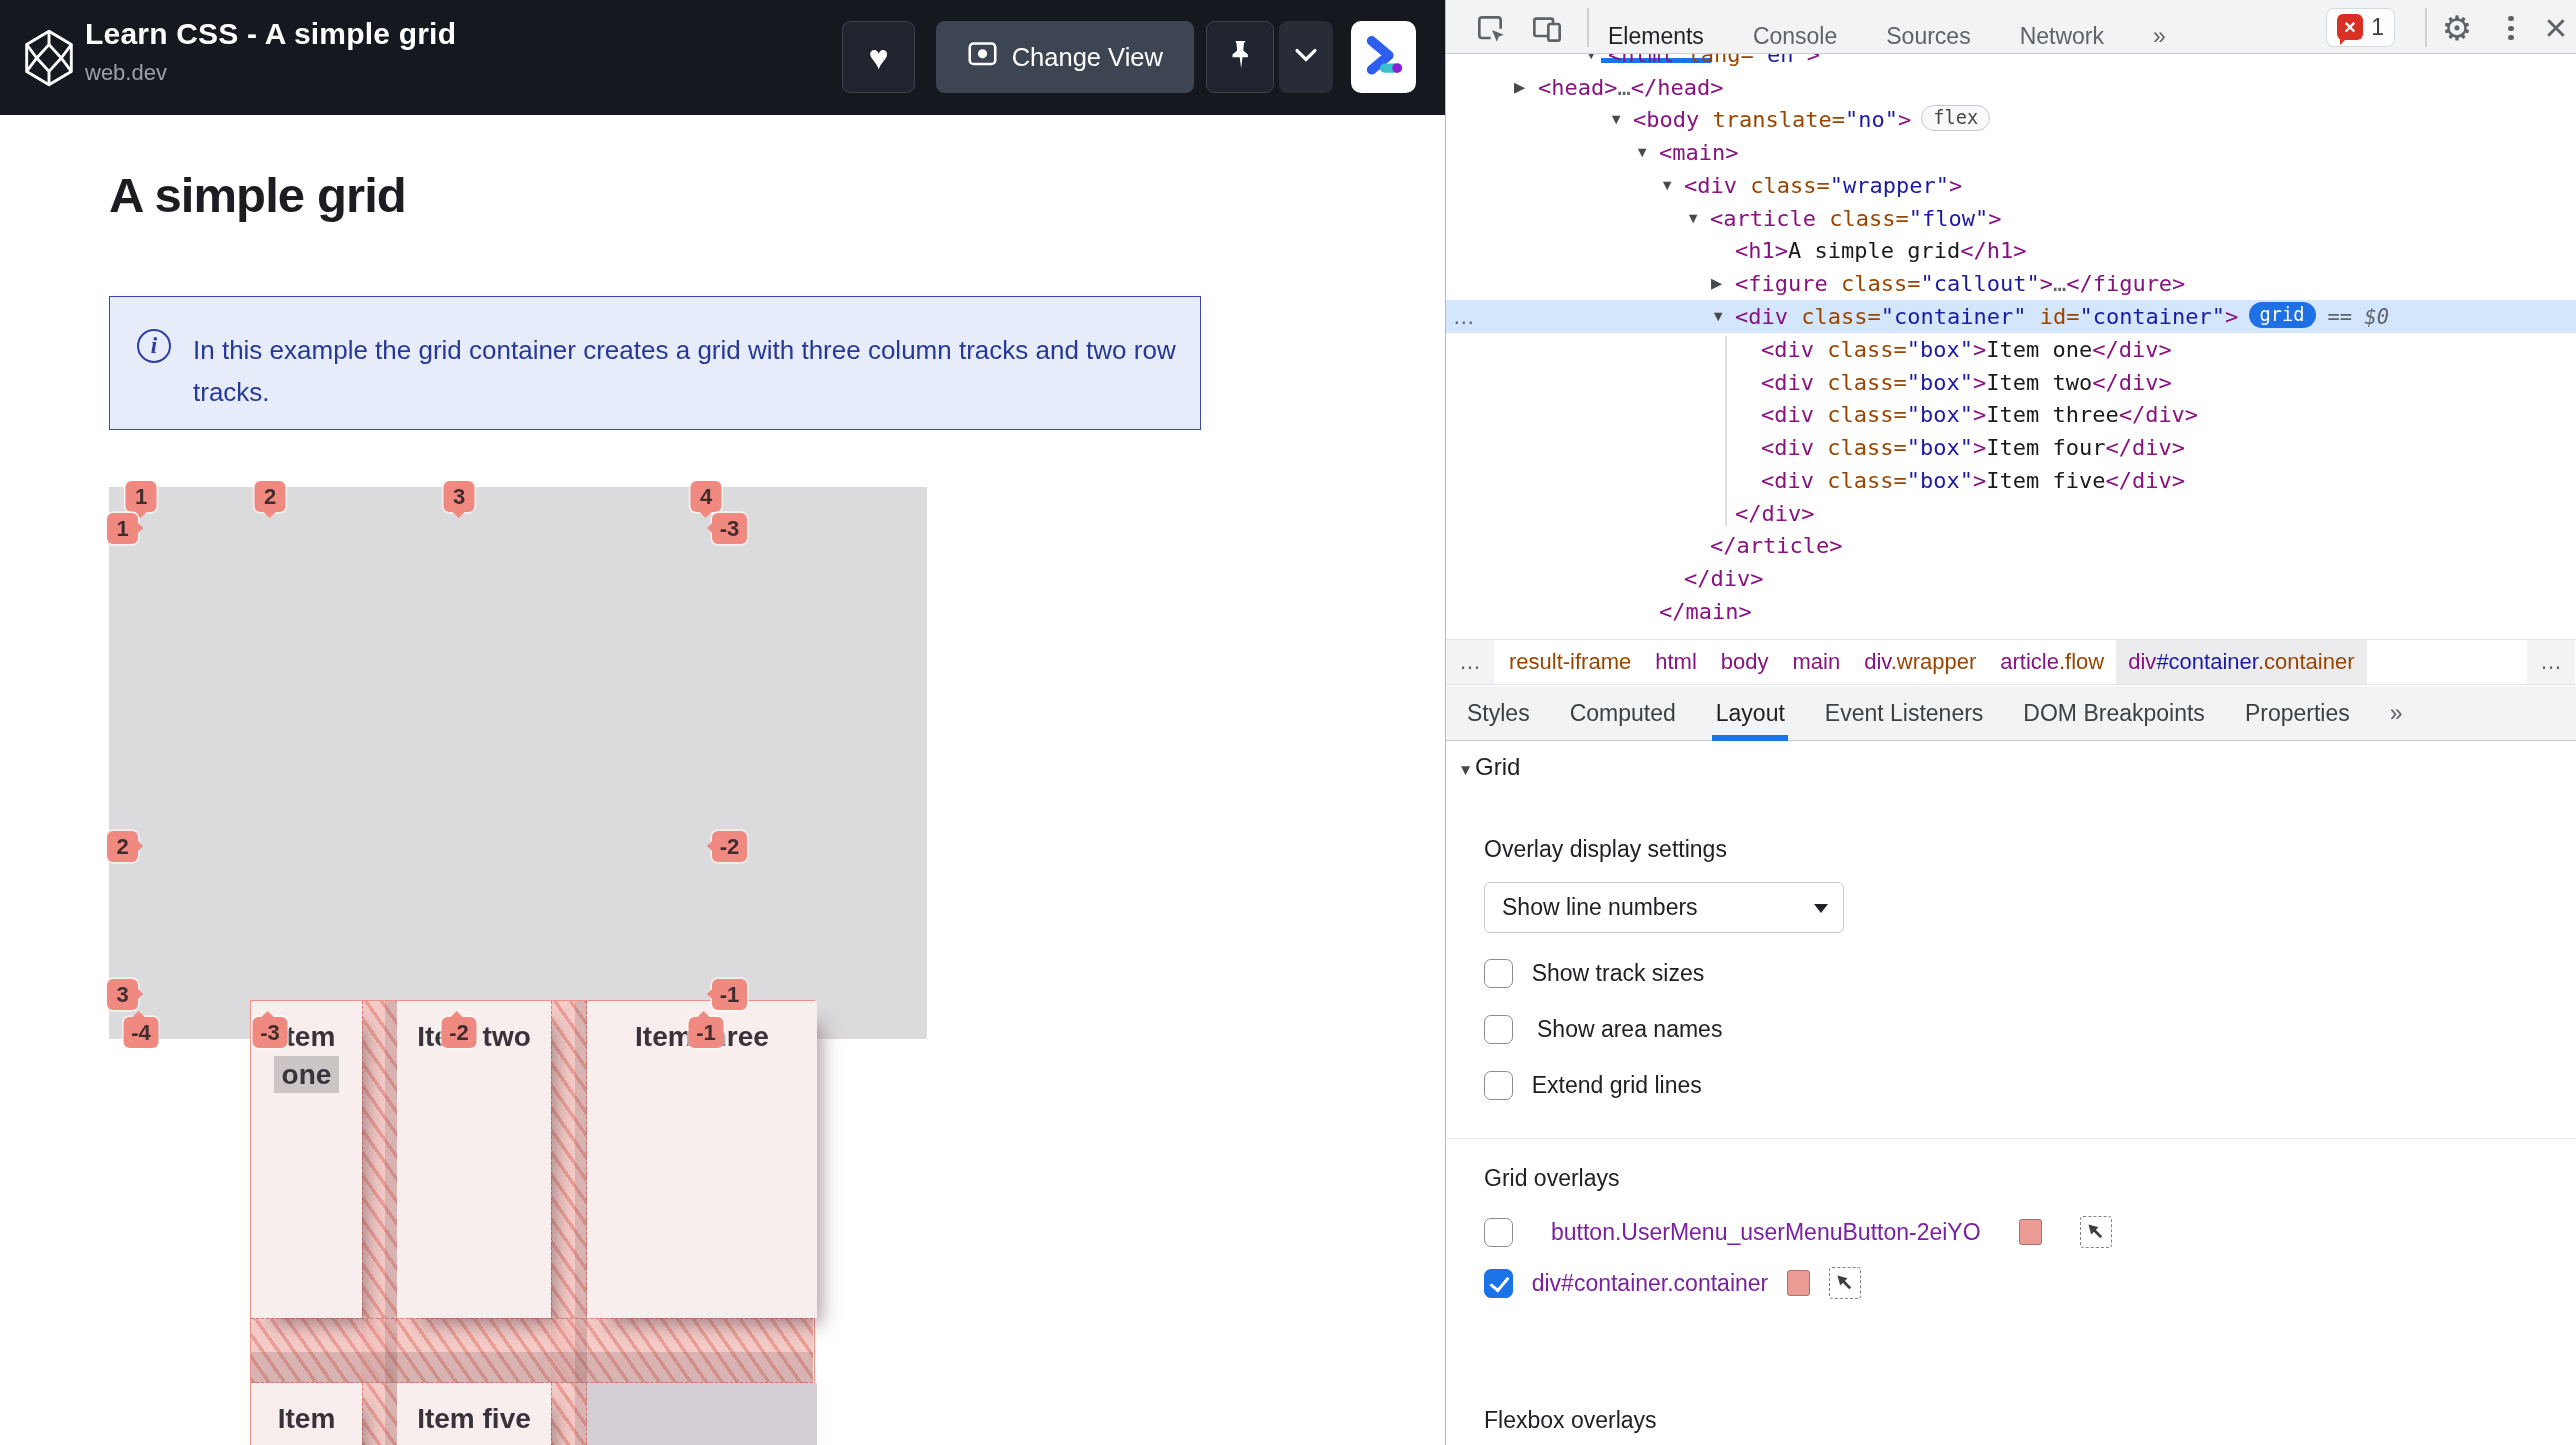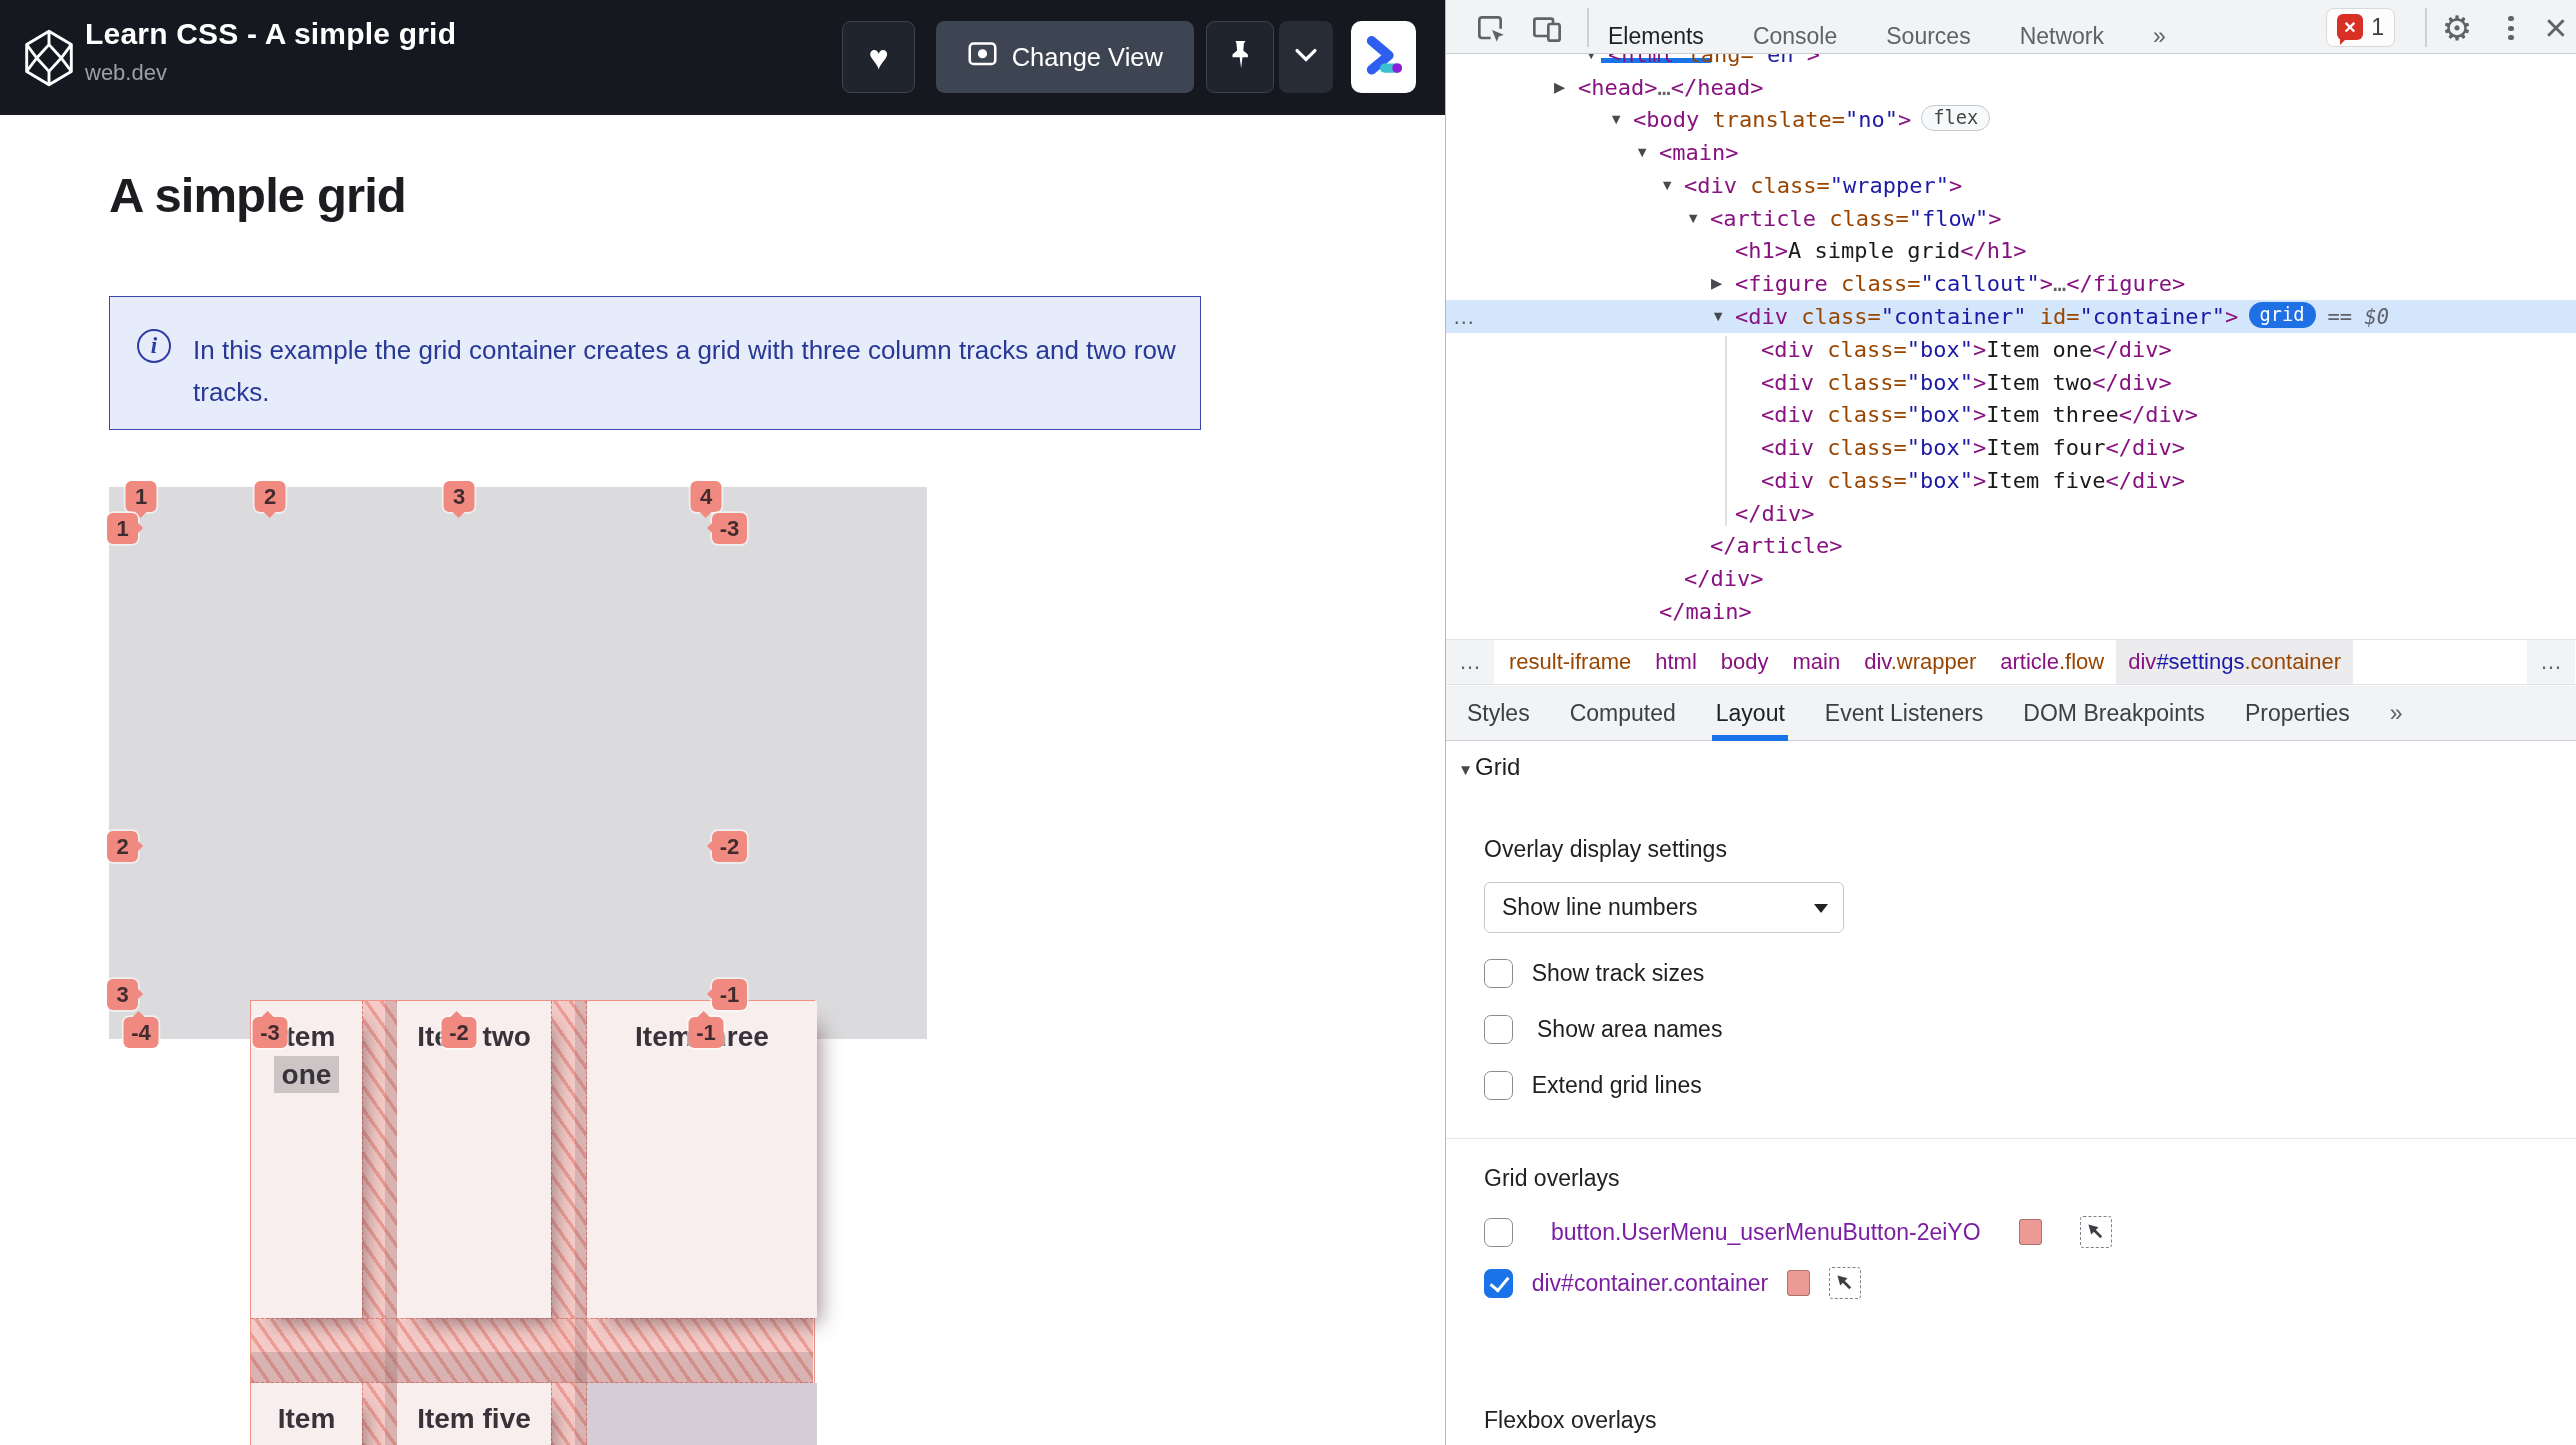--- a/index.html
+++ b/index.html
@@ -233,21 +233,21 @@
             <b></b>
             <b></b>
             <b></b>
           </span>
       </div>
       <div class="icon-btn" style="left:1092px; font-size:39px; font-weight:400">×</div>
     </div>
 
     <div class="tree" id="dom-tree">
         <div class="trow" style="top: -16px;"><span style="padding-left: 138px; display: inline-block;"><span class="arr">▼</span><span class="sg-t">&lt;html</span><span class="sg-a"> lang=</span><span class="sg-v">"en"</span><span class="sg-t">&gt;</span></span></div>
-        <div class="trow" style="top: 16.6px;"><span style="padding-left: 108px; display: inline-block;"><span class="arr">▶</span><span class="sg-t">&lt;head&gt;</span><span class="sg-e">…</span><span class="sg-t">&lt;/head&gt;</span></span></div>
+        <div class="trow" style="top: 16.6px;"><span style="padding-left: 68px; display: inline-block;"><span class="arr">▶</span><span class="sg-t">&lt;head&gt;</span><span class="sg-e">…</span><span class="sg-t">&lt;/head&gt;</span></span></div>
         <div class="trow" style="top: 49px;"><span style="padding-left: 163px; display: inline-block;"><span class="arr">▼</span><span class="sg-t">&lt;body</span><span class="sg-a"> translate=</span><span class="sg-v">"no"</span><span class="sg-t">&gt;</span><span class="pill gray">flex</span></span></div>
         <div class="trow" style="top: 82px;"><span style="padding-left: 189px; display: inline-block;"><span class="arr">▼</span><span class="sg-t">&lt;main&gt;</span></span></div>
         <div class="trow" style="top: 115px;"><span style="padding-left: 214px; display: inline-block;"><span class="arr">▼</span><span class="sg-t">&lt;div</span><span class="sg-a"> class=</span><span class="sg-v">"wrapper"</span><span class="sg-t">&gt;</span></span></div>
         <div class="trow" style="top: 148px;"><span style="padding-left: 240px; display: inline-block;"><span class="arr">▼</span><span class="sg-t">&lt;article</span><span class="sg-a"> class=</span><span class="sg-v">"flow"</span><span class="sg-t">&gt;</span></span></div>
         <div class="trow" style="top: 180px;"><span style="padding-left: 265px; display: inline-block;"><span class="arr"></span><span class="sg-t">&lt;h1&gt;</span><span class="sg-x">A simple grid</span><span class="sg-t">&lt;/h1&gt;</span></span></div>
         <div class="trow" style="top: 213px;"><span style="padding-left: 265px; display: inline-block;"><span class="arr">▶</span><span class="sg-t">&lt;figure</span><span class="sg-a"> class=</span><span class="sg-v">"callout"</span><span class="sg-t">&gt;</span><span class="sg-e">…</span><span class="sg-t">&lt;/figure&gt;</span></span></div>
         <div class="trow sel" style="top: 246px;"><span class="dots">…</span><span style="padding-left: 265px; display: inline-block;"><span class="arr">▼</span><span class="sg-t">&lt;div</span><span class="sg-a"> class=</span><span class="sg-v">"container"</span><span class="sg-a"> id=</span><span class="sg-v">"container"</span><span class="sg-t">&gt;</span><span class="pill blue">grid</span><span class="tail">== $0</span></span></div>
         <div class="trow" style="top: 279px;"><span style="padding-left: 291px; display: inline-block;"><span class="arr"></span><span class="sg-t">&lt;div</span><span class="sg-a"> class=</span><span class="sg-v">"box"</span><span class="sg-t">&gt;</span><span class="sg-x">Item one</span><span class="sg-t">&lt;/div&gt;</span></span></div>
         <div class="trow" style="top: 312px;"><span style="padding-left: 291px; display: inline-block;"><span class="arr"></span><span class="sg-t">&lt;div</span><span class="sg-a"> class=</span><span class="sg-v">"box"</span><span class="sg-t">&gt;</span><span class="sg-x">Item two</span><span class="sg-t">&lt;/div&gt;</span></span></div>
         <div class="trow" style="top: 344px;"><span style="padding-left: 291px; display: inline-block;"><span class="arr"></span><span class="sg-t">&lt;div</span><span class="sg-a"> class=</span><span class="sg-v">"box"</span><span class="sg-t">&gt;</span><span class="sg-x">Item three</span><span class="sg-t">&lt;/div&gt;</span></span></div>
@@ -262,21 +262,21 @@
 
     <div class="crumbs">
       <div class="crumb-ovf" style="left:0">…</div>
       <div class="crumb-strip" id="crumb-strip">
           <div class="crumb"><span class="sg-a">result-iframe</span></div>
           <div class="crumb"><span class="sg-t">html</span></div>
           <div class="crumb"><span class="sg-t">body</span></div>
           <div class="crumb"><span class="sg-t">main</span></div>
           <div class="crumb"><span class="sg-t">div</span><span class="sg-a">.wrapper</span></div>
           <div class="crumb"><span class="sg-t">article</span><span class="sg-a">.flow</span></div>
-          <div class="crumb selected"><span class="sg-t">div</span><span class="sg-v">#settings</span><span class="sg-a">.container</span></div>
+          <div class="crumb selected"><span class="sg-t">div</span><span class="sg-v">#container</span><span class="sg-a">.container</span></div>
         </div>
       <div class="crumb-ovf" style="left:1081px">…</div>
     </div>
 
     <div class="panel-tabs" id="panel-tabs">
         <div class="ptab">Styles</div>
         <div class="ptab">Computed</div>
         <div class="ptab active">Layout</div>
         <div class="ptab">Event Listeners</div>
         <div class="ptab">DOM Breakpoints</div>

